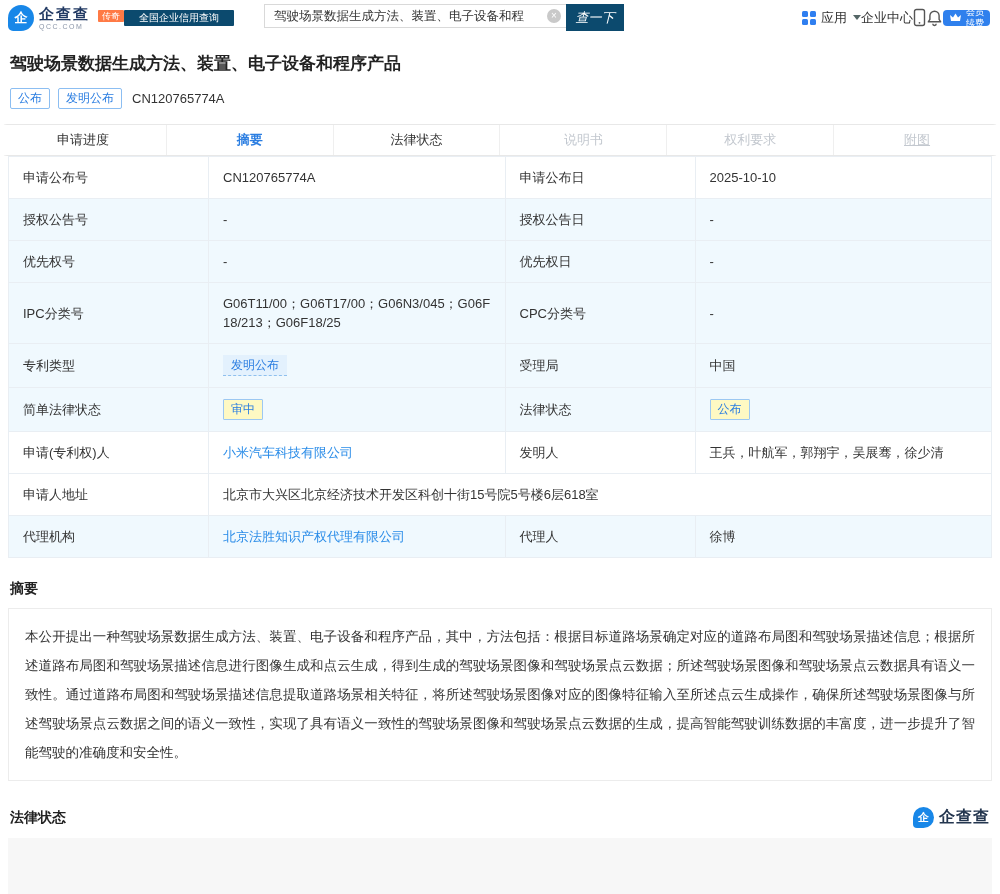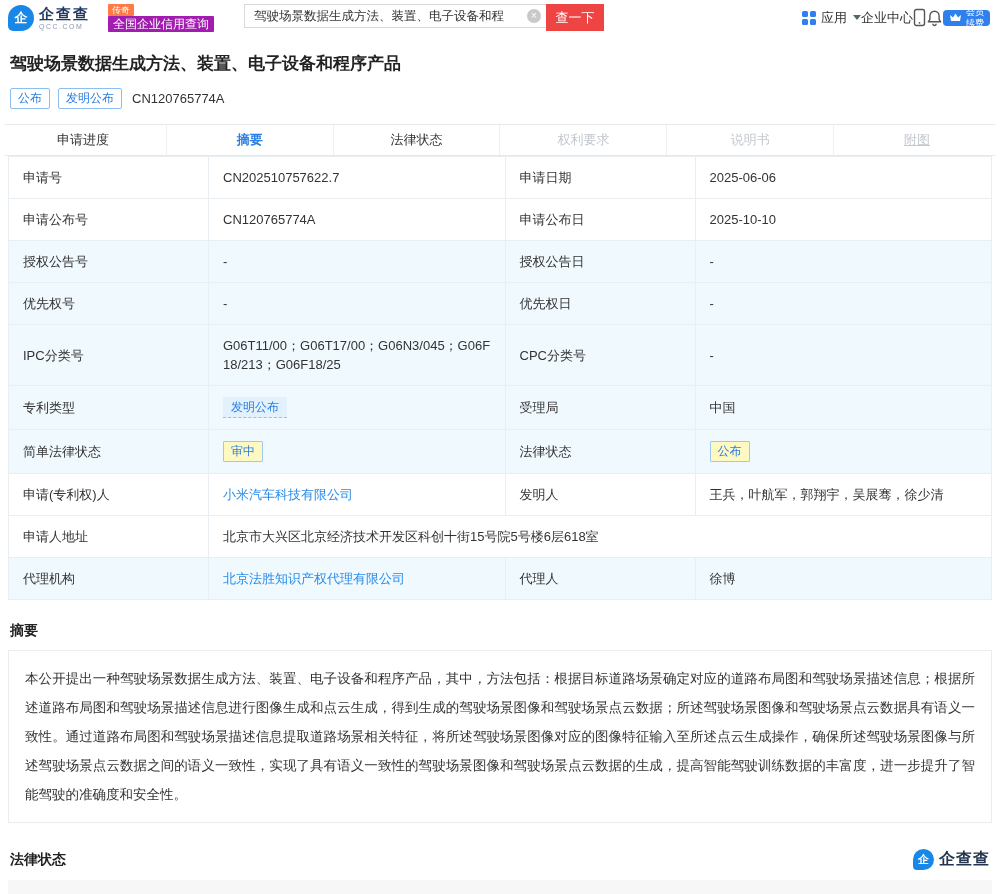--- a/index.html
+++ b/index.html
@@ -10,28 +10,28 @@
     font-family:"Liberation Sans","DejaVu Sans",sans-serif;
   }
   
   .topbar { display:flex; align-items:center; height:32px; padding:3px 10px 0 8px; }
   .logo-block { display:flex; align-items:center; gap:5px; }
   .logo-icon { width:26px; height:26px; background:#1887e8; color:#fff; border-radius:50% 50% 50% 5px;
     display:flex; align-items:center; justify-content:center; font-size:13px; font-weight:bold; }
   .logo-words { display:flex; flex-direction:column; line-height:1; }
   .logo-cn { font-size:15px; font-weight:bold; color:#223a63; letter-spacing:2px; }
   .logo-en { font-size:7px; color:#8b96a8; letter-spacing:1.5px; margin-top:2px; }
-  .ribbon { display:flex; flex-direction:column; margin-left:13px; }
+  .ribbon { display:flex; flex-direction:row; margin-left:3px; }
   .ribbon-top { align-self:flex-start; background:#ff7a45; color:#fff; font-size:9px; padding:0 4px; line-height:12px; border-radius:1px; }
-  .ribbon-bottom { background:#a21caf; color:#fff; font-size:12px; padding:0 5px; line-height:16px; border-radius:1px; }
+  .ribbon-bottom { background:#0c4a6e; color:#fff; font-size:10px; padding:0 15px; line-height:16px; border-radius:1px; }
   .search-wrap { display:flex; margin-left:30px; }
   .search-box { position:relative; width:302px; height:24px; border:1px solid #d9d9d9; border-right:none; display:flex; align-items:center; background:#fff; }
   .search-box input { border:none; outline:none; width:100%; font-size:12.5px; padding:0 24px 0 9px; color:#333; background:transparent; font-family:inherit; }
   .clear-icon { position:absolute; right:5px; width:14px; height:14px; border-radius:50%; background:#c9c9c9; color:#fff; font-size:10px; line-height:14px; text-align:center; cursor:pointer; }
-  .search-btn { width:58px; height:27px; background:#ef4444; color:#fff; border:none; font-size:13px; cursor:pointer; font-family:inherit; }
+  .search-btn { width:58px; height:27px; background:#0c4a6e; color:#fff; border:none; font-size:13px; cursor:pointer; font-family:inherit;font-style:italic; }
   .nav-right { margin-left:auto; display:flex; align-items:center; font-size:13px; color:#333; }
   .apps { display:flex; align-items:center; gap:5px; cursor:pointer; }
   .grid-icon { width:14px; height:14px; display:grid; grid-template-columns:1fr 1fr; grid-template-rows:1fr 1fr; gap:2px; }
   .grid-icon i { background:#2f7ff0; border-radius:1.5px; }
   .caret { width:0; height:0; border-left:4px solid transparent; border-right:4px solid transparent; border-top:5px solid #566; margin-left:1px; }
   .plainlink { cursor:pointer; }
   .icon-btn { display:flex; align-items:center; cursor:pointer; }
   .vip-badge { height:16px; background:#2f80ed; border-radius:4px; color:#fff; display:flex; align-items:center; padding:0 6px; gap:4px; cursor:pointer; }
   .vip-text { display:flex; flex-direction:column; font-size:9px; line-height:1.15; }
   
@@ -130,33 +130,27 @@
 <div class="tagrow">
   <span class="tag-outline">公布</span>
   <span class="tag-outline">发明公布</span>
   <span class="patent-no">CN120765774A</span>
 </div>
 
 <div class="tabs">
   <div class="tab">申请进度</div>
   <div class="tab active">摘要</div>
   <div class="tab">法律状态</div>
+  <div class="tab disabled">说明书</div>
   <div class="tab disabled">权利要求</div>
-  <div class="tab disabled">说明书</div>
   <div class="tab disabled">附图</div>
 </div>
 
 <table class="ptable">
   <tbody>
-      <tr>
-    <td class="lbl">申请号</td>
-    <td>CN202510757622.7</td>
-    <td class="lbl lbl2">申请日期</td>
-    <td>2025-06-06</td>
-  </tr>
   <tr>
     <td class="lbl">申请公布号</td>
     <td>CN120765774A</td>
     <td class="lbl lbl2">申请公布日</td>
     <td>2025-10-10</td>
   </tr>
   <tr class="alt">
     <td class="lbl">授权公告号</td>
     <td>-</td>
     <td class="lbl lbl2">授权公告日</td>

